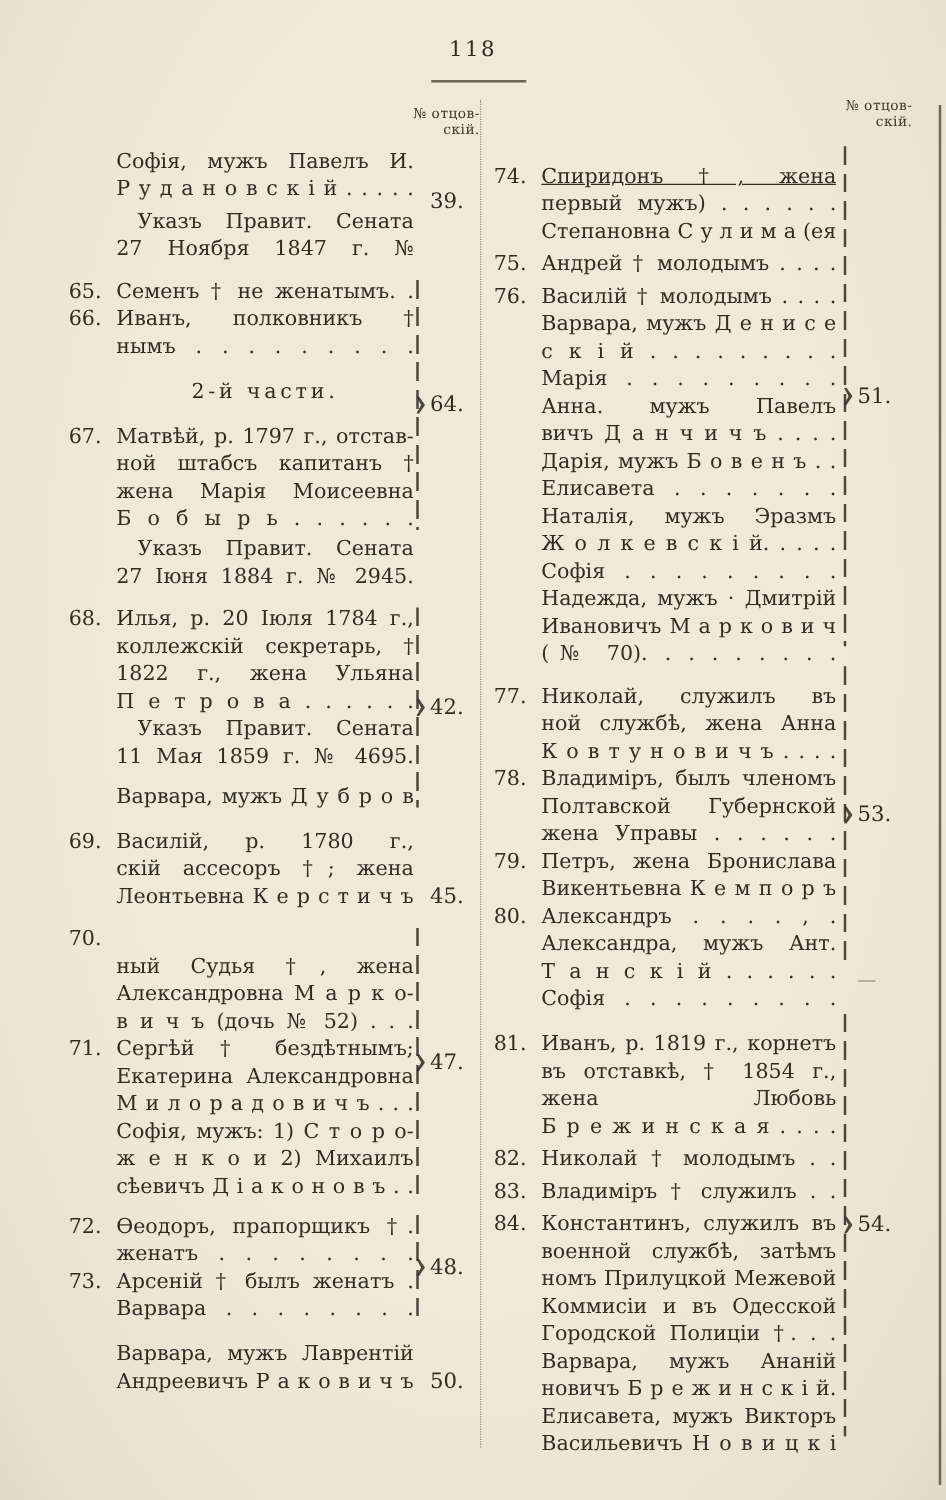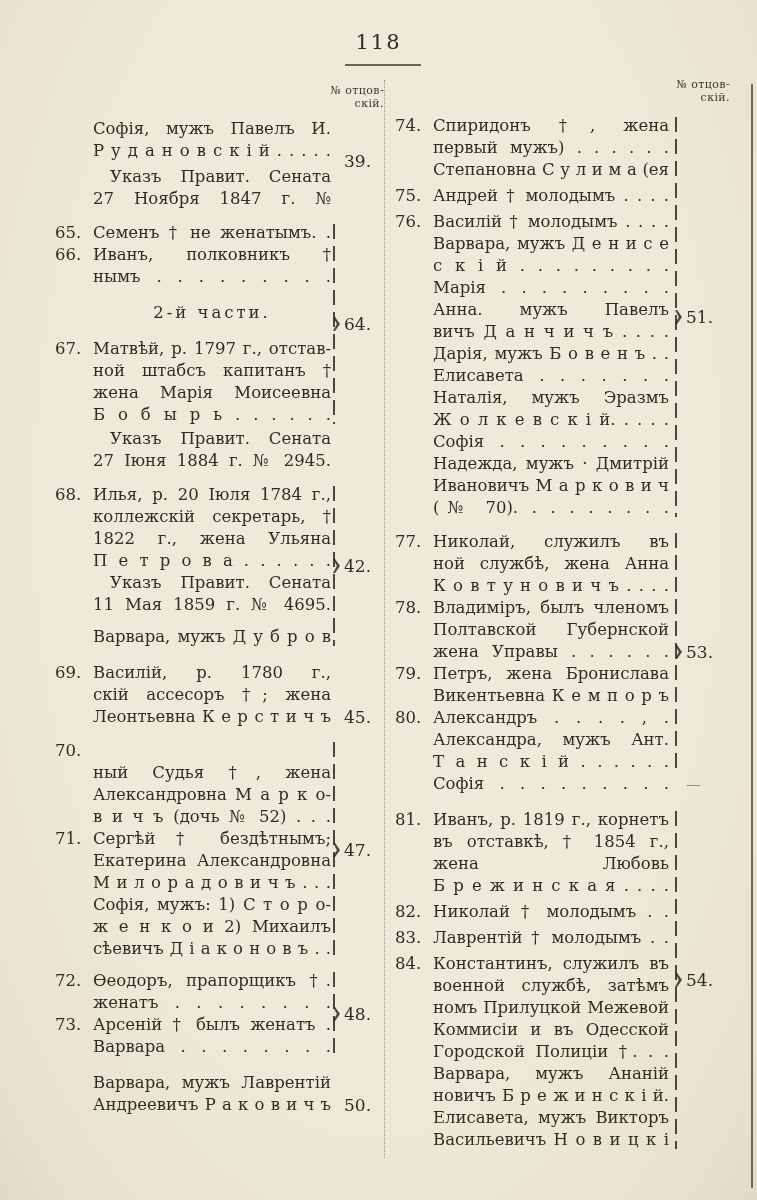--- a/index.html
+++ b/index.html
@@ -4,21 +4,21 @@
 <style>
   html,body{margin:0;padding:0;}
   body{
     width:757px;height:1200px;position:relative;overflow:hidden;
     background:radial-gradient(ellipse at 50% 42%, #eeead9 55%, #e7e2cf 90%, #e0dbc6 100%);
     font-family:"DejaVu Serif","Liberation Serif",serif;
     color:#2f2c24;
   }
   .pagenum{
     position:absolute;top:30px;left:0;width:757px;text-align:center;
-    font-size:21px;letter-spacing:2px;
+    font-size:17px;letter-spacing:2px;
   }
   .pagenum-rule{
     position:absolute;top:64px;left:345px;width:76px;height:2px;
     background:rgba(60,55,43,.75);
   }
   .hdr{
     position:absolute;font-size:11px;line-height:13px;text-align:right;
     color:#3a362c;letter-spacing:.4px;
   }
   .hdr-left{left:298px;top:84px;width:86px;}
@@ -199,21 +199,21 @@
       <div class="txt">Варвара . . . . . . . .</div>
     </div>
     <div class="line" style="margin-top: 14px;">
       <div class="txt">Варвара, мужъ Лаврентій</div>
     </div>
     <div class="line">
       <div class="txt">Андреевичъ Р а к о в и ч ъ .</div>
     </div>
   </div>
 <div class="col" id="col-right">
-    <div class="line" style="margin-top: 3px;">
+    <div class="line" style="margin-top: 18px; text-decoration: underline;">
       <span class="eno">74.</span>
       <div class="txt">Спиридонъ †, жена Матрена</div>
     </div>
     <div class="line">
       <div class="txt">первый мужъ) . . . . . .</div>
     </div>
     <div class="line">
       <div class="txt">Степановна С у л и м а (ея</div>
     </div>
     <div class="line" style="margin-top: 4px;">
@@ -315,21 +315,21 @@
     </div>
     <div class="line">
       <div class="txt">Б р е ж и н с к а я . . . .</div>
     </div>
     <div class="line" style="margin-top: 4px;">
       <span class="eno">82.</span>
       <div class="txt">Николай † молодымъ . .</div>
     </div>
     <div class="line" style="margin-top: 4px;">
       <span class="eno">83.</span>
-      <div class="txt">Лаврентій † молодымъ . .</div>
+      <div class="txt">Владимiръ † служилъ . .</div>
     </div>
     <div class="line" style="margin-top: 4px;">
       <span class="eno">84.</span>
       <div class="txt">Константинъ, служилъ въ</div>
     </div>
     <div class="line">
       <div class="txt">военной службѣ, затѣмъ чле-</div>
     </div>
     <div class="line">
       <div class="txt">номъ Прилуцкой Межевой</div>

